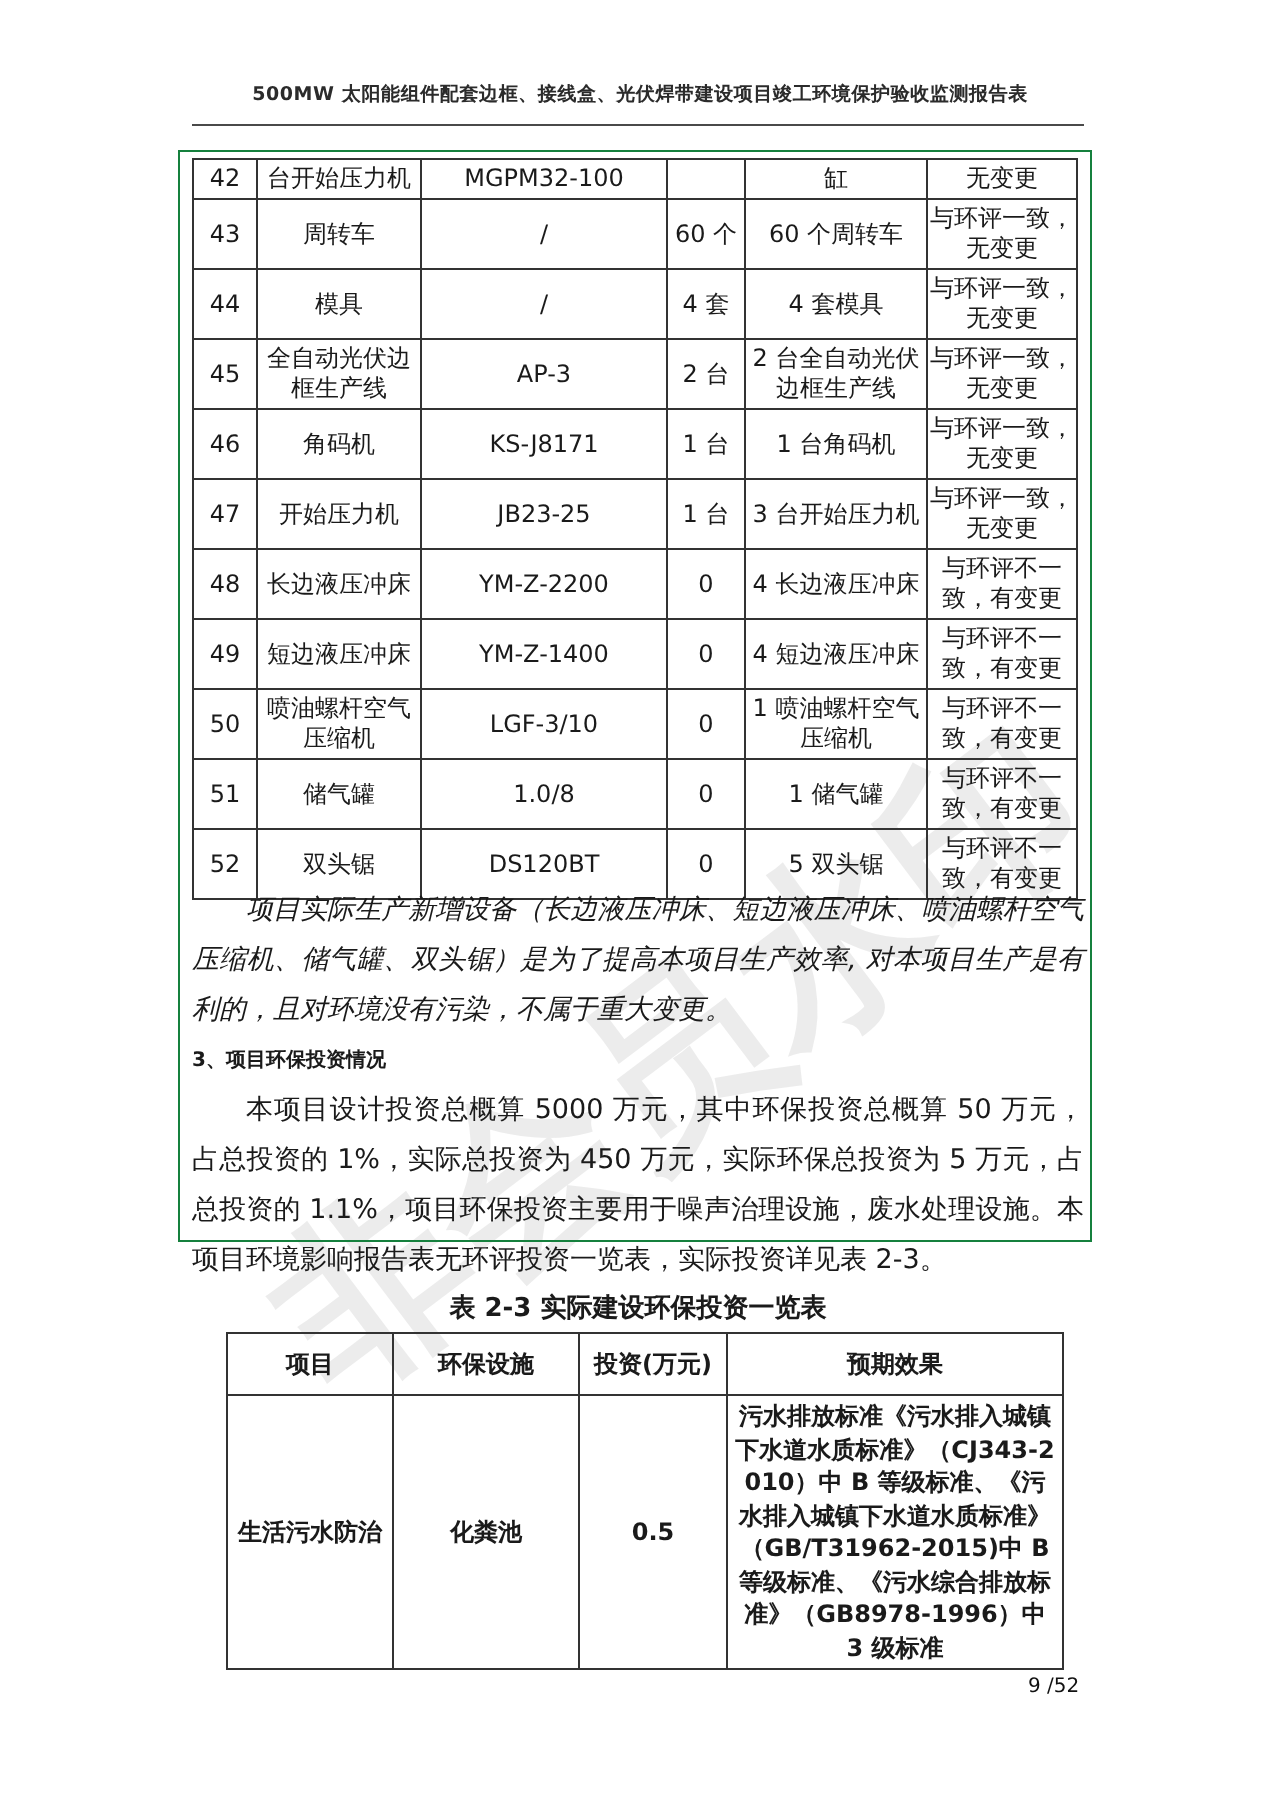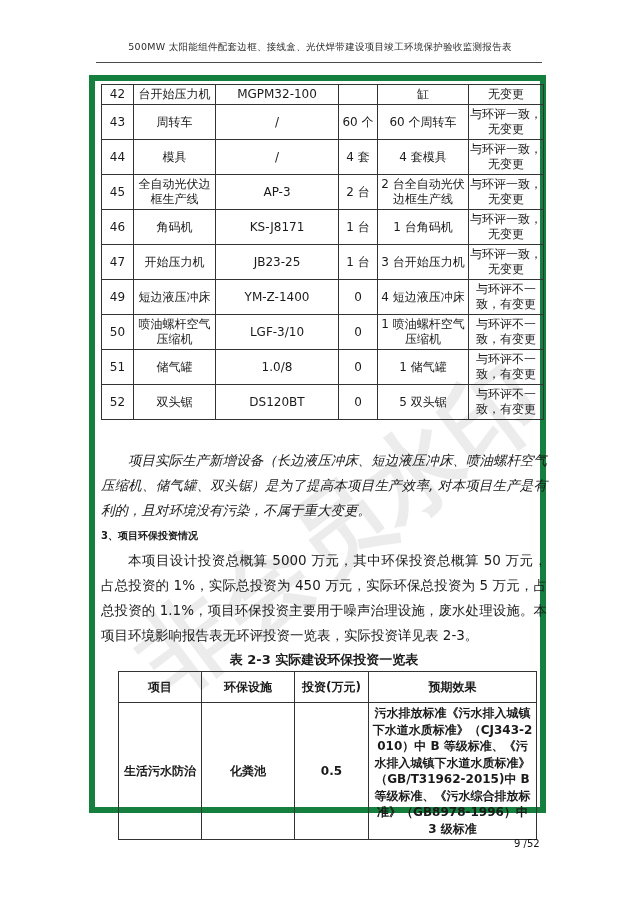--- a/index.html
+++ b/index.html
@@ -9,30 +9,30 @@
   }
   .watermark{
     position:absolute;left:150px;top:610px;z-index:0;
     font-size:95px;font-weight:bold;white-space:nowrap;
     color:rgba(110,110,110,0.13);
     transform:rotate(-37deg);transform-origin:0 50%;
     pointer-events:none;user-select:none;
   }
   .header-title{
     position:absolute;top:41px;left:0;width:640px;z-index:1;
-    text-align:center;font-size:9.5px;font-weight:normal;color:#2b2b2b;
+    text-align:center;font-size:9.5px;font-weight:bold;color:#2b2b2b;
     letter-spacing:0.3px;
   }
   .header-rule{
     position:absolute;top:62px;left:96px;width:446px;height:1px;
     background:#4a4a4a;z-index:1;
   }
   .outer-box{
-    position:absolute;left:89px;top:75px;width:457px;height:738px;
-    border:6px solid #15803d;box-sizing:border-box;z-index:1;
+    position:absolute;left:89px;top:75px;width:457px;height:546px;
+    border:1px solid #15803d;box-sizing:border-box;z-index:1;
   }
   table{border-collapse:collapse;table-layout:fixed;background:transparent;}
   .equip-table{
     position:absolute;left:6px;top:3px;width:442px;font-size:12px;
   }
   .equip-table td{
     border:1px solid #333;text-align:center;vertical-align:middle;
     line-height:15px;padding:2px 1px;word-break:break-all;
   }
   .text-area{
@@ -120,20 +120,28 @@
         <td>1 台角码机</td>
         <td>与环评一致，无变更</td>
       </tr>
       <tr>
         <td>47</td>
         <td>开始压力机</td>
         <td>JB23-25</td>
         <td>1 台</td>
         <td>3 台开始压力机</td>
         <td>与环评一致，无变更</td>
+      </tr>
+      <tr>
+        <td>48</td>
+        <td>长边液压冲床</td>
+        <td>YM-Z-2200</td>
+        <td>0</td>
+        <td>4 长边液压冲床</td>
+        <td>与环评不一致，有变更</td>
       </tr>
       <tr>
         <td>49</td>
         <td>短边液压冲床</td>
         <td>YM-Z-1400</td>
         <td>0</td>
         <td>4 短边液压冲床</td>
         <td>与环评不一致，有变更</td>
       </tr>
       <tr>

